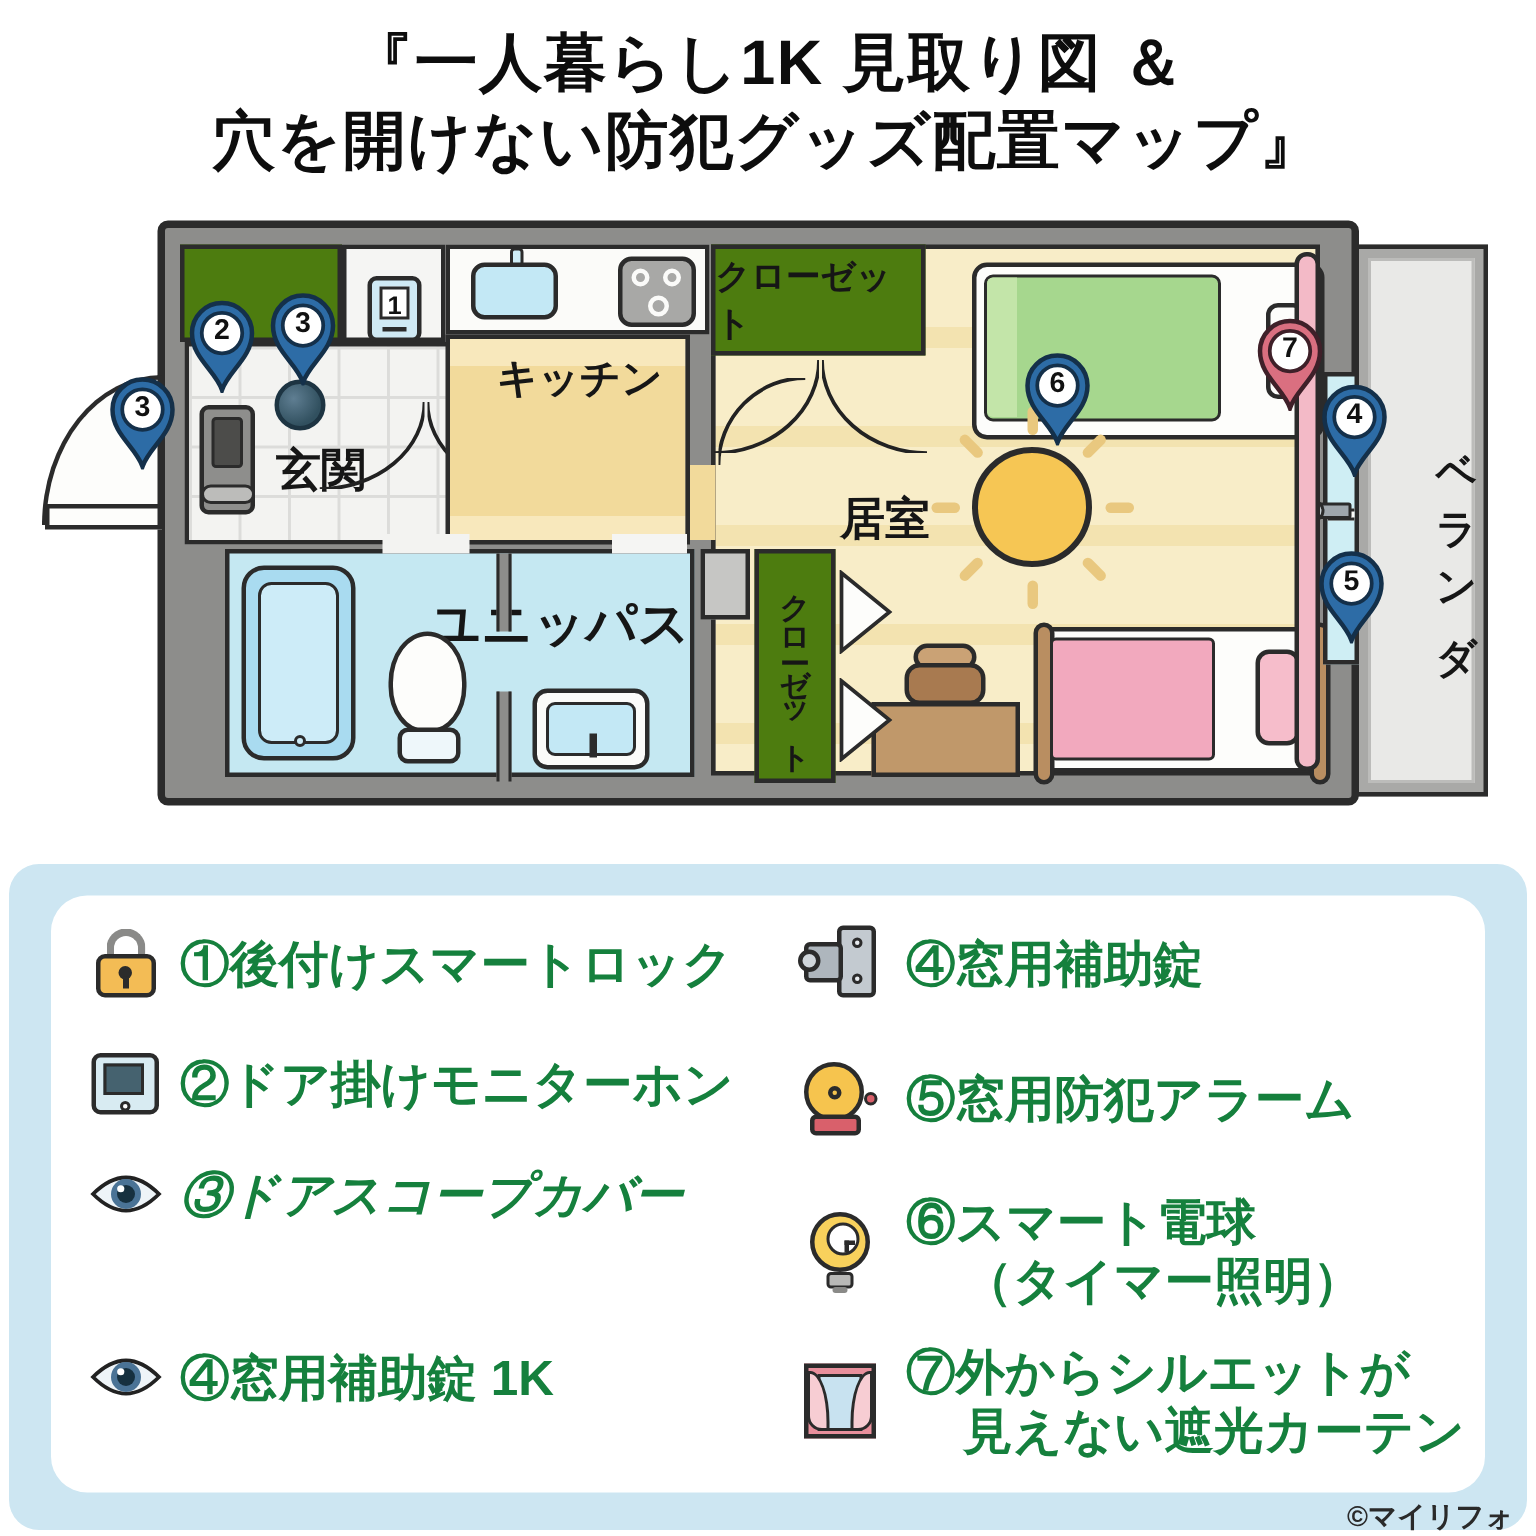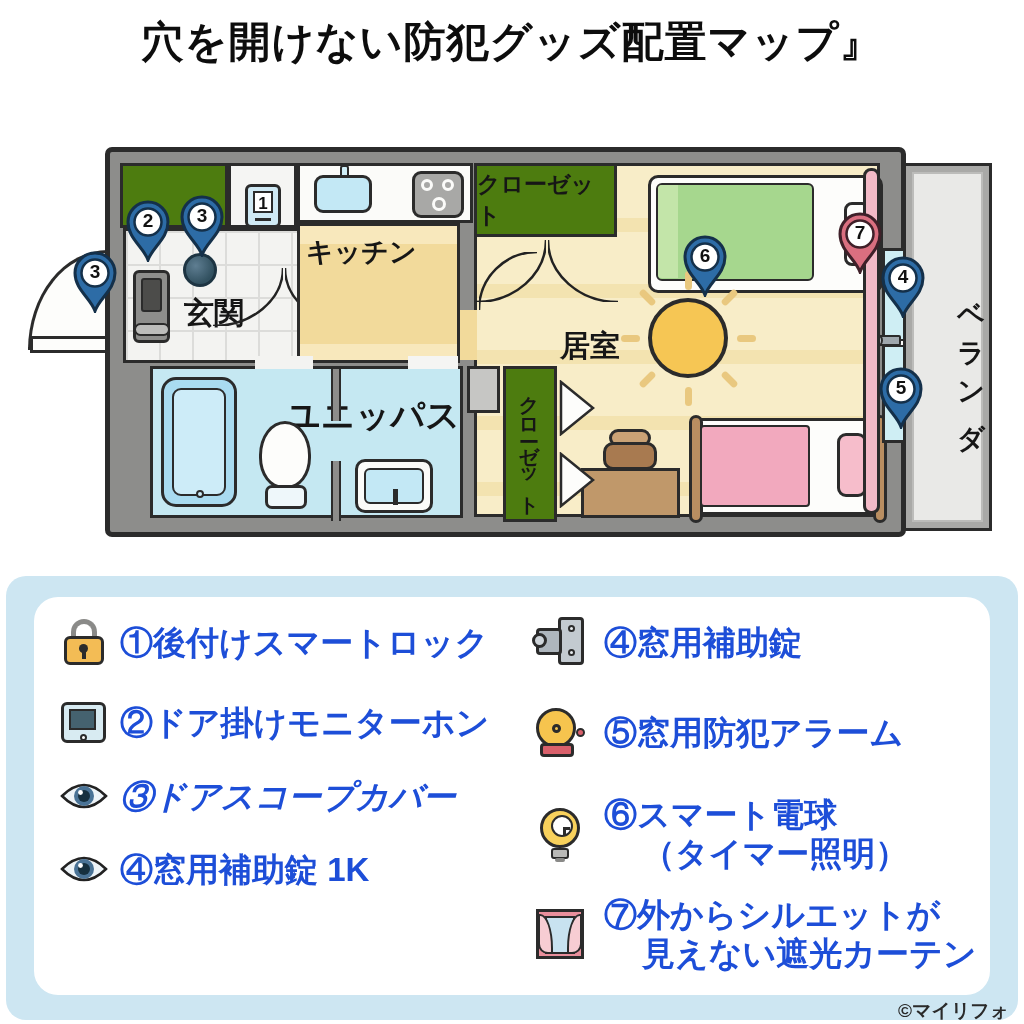--- a/index.html
+++ b/index.html
@@ -61,21 +61,21 @@
   .smartlock-screen{left:5px;top:5px;width:21px;height:34px;background:#4c4c4a;
                     border:2px solid #2b2b2b;border-radius:3px;}
   .smartlock-handle{left:-2px;top:50px;width:36px;height:13px;background:#bcbcba;
                     border:2.5px solid #2b2b2b;border-radius:7px;}
   .scope{left:183px;top:253px;width:34px;height:34px;border-radius:50%;
          background:radial-gradient(circle at 35% 35%,#5f7e92,#31505f 70%);
          border:3px solid #1d3442;z-index:12;}
 
   .kitchen{left:187px;top:71px;width:163px;height:140px;border:3px solid #2b2b2b;
            background:linear-gradient(180deg,#f8e8bc 0 18px,#f2da9b 18px 118px,#f8e8bc 118px);}
-  .kitchen-label{left:6px;right:0;top:8px;font-size:27px;}
+  .kitchen-label{left:16px;right:0;top:8px;text-align:center;font-size:27px;}
   .hall-gap{left:350px;top:158px;width:17px;height:50px;background:#f2da9b;z-index:2;}
 
   .living{left:364px;top:11px;width:406px;height:354px;border:3px solid #2b2b2b;
           background:repeating-linear-gradient(180deg,#f8edc8 0 52px,#f3e3b0 52px 66px);}
   .living-label{left:83px;top:160px;width:100px;text-align:left;font-size:30px;}
 
   .bed{background:#fdfdfb;border:3.5px solid #2b2b2b;border-radius:10px;}
   .bed-green{left:171px;top:9px;width:235px;height:118px;}
   .bg-mattress{left:5px;top:5px;width:158px;height:98px;background:#a6d78e;
                border:2.5px solid #2b2b2b;border-radius:6px;}
@@ -168,21 +168,21 @@
 
   
   .band{left:6px;top:576px;width:1012px;height:444px;background:#cde6f2;
         border-radius:20px;}
   .panel{left:34px;top:597px;width:956px;height:398px;background:#fff;
          border-radius:24px;}
   .litem{position:absolute;display:flex;align-items:center;z-index:5;}
   .licon{position:relative;display:block;flex:0 0 auto;}
   .icon48{width:48px;height:48px;margin-right:12px;}
   .icon52{width:52px;height:52px;margin-right:18px;}
-  .ltext{font-size:33px;font-weight:900;line-height:39px;color:#1d4ed8;}
+  .ltext{font-size:33px;font-weight:900;line-height:39px;color:#15803d;}
   .l1,.l2{display:block;white-space:nowrap;}
   .l2{padding-left:38px;}
   .l2:empty{display:none;}
 
   
   .lk-shackle{left:11px;top:1px;width:26px;height:22px;border:5px solid #8a8a88;
               border-bottom:none;border-radius:13px 13px 0 0;}
   .lk-body{left:4px;top:18px;width:40px;height:29px;background:#f3bc55;
            border:3px solid #2b2b2b;border-radius:6px;}
   .lk-hole{left:19px;top:26px;width:9px;height:9px;background:#2b2b2b;border-radius:50%;}
@@ -229,20 +229,21 @@
   .cu-right{right:-1px;top:2px;width:15px;height:40px;background:#f7cdd3;
             border:2.5px solid #2b2b2b;border-radius:85% 0 10px 0;}
 
   .copyright{left:898px;top:998px;width:120px;font-size:19px;font-weight:700;
              color:#2a2a2a;z-index:6;}
 </style>
 </head>
 <body>
 
 <div class="abs title">
+  <div>『一人暮らし1K 見取り図 ＆</div>
   <div>穴を開けない防犯グッズ配置マップ』</div>
 </div>
 
 <div class="abs veranda">
   <div class="abs veranda-inner"></div>
   <div class="abs veranda-label rlabel">ベランダ</div>
 </div>
 
 <div class="abs plan">
 
@@ -467,21 +468,21 @@
       <circle cx="24" cy="15" r="10" fill="#4a7396"></circle>
       <circle cx="24" cy="15" r="6" fill="#16303f"></circle>
       <circle cx="20.5" cy="11.5" r="2.4" fill="#fff"></circle>
     </svg>
   </span>
   <div class="ltext">
     <span class="l1">③ドアスコープカバー</span>
 
   </div>
 </div>
-<div class="litem" style="left:60px;top:845px;">
+<div class="litem" style="left:60px;top:894px;">
   <span class="licon icon48">
     <svg width="48" height="30" viewBox="0 0 48 30" style="position:absolute;top:9px;">
       <path d="M2 15 Q24 -7 46 15 Q24 37 2 15 Z" fill="#eef4f8" stroke="#222" stroke-width="2.5"></path>
       <circle cx="24" cy="15" r="10" fill="#4a7396"></circle>
       <circle cx="24" cy="15" r="6" fill="#16303f"></circle>
       <circle cx="20.5" cy="11.5" r="2.4" fill="#fff"></circle>
     </svg>
   </span>
   <div class="ltext">
     <span class="l1">④窓用補助錠 1K</span>

